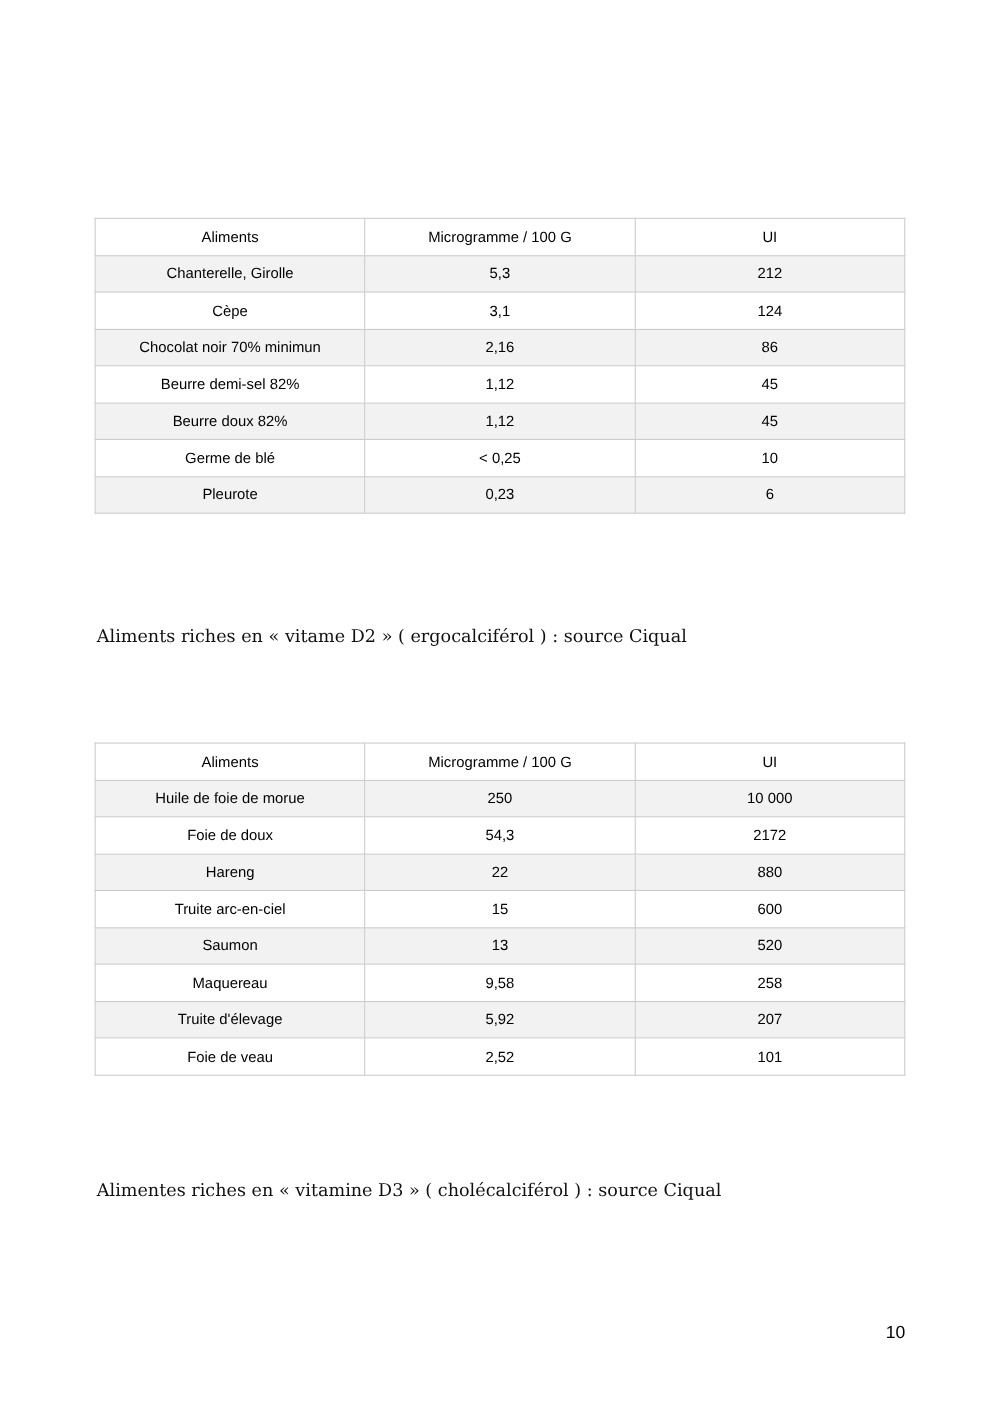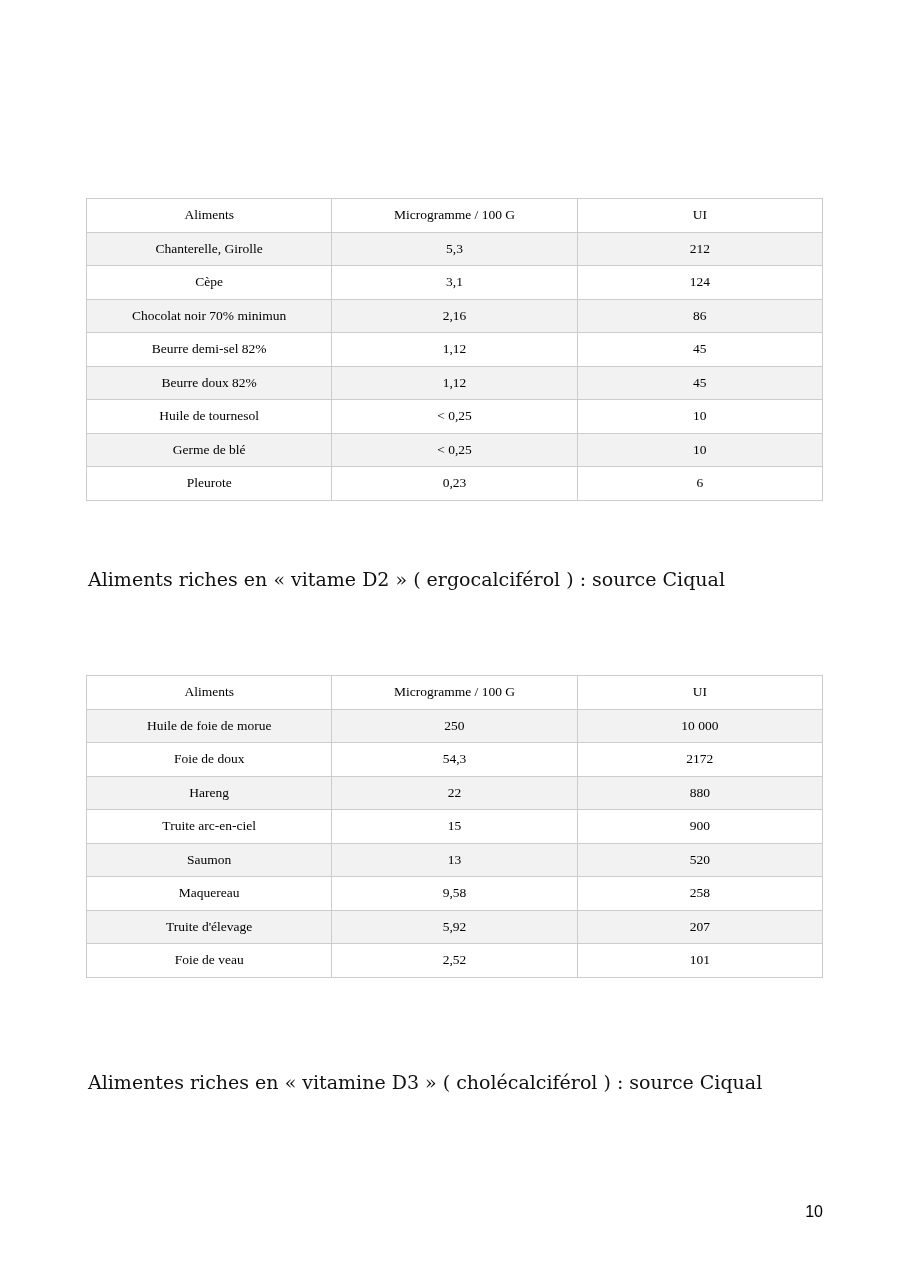--- a/index.html
+++ b/index.html
@@ -15,21 +15,21 @@
     font-family: "Liberation Sans", sans-serif;
     color: #000000;
     overflow: hidden;
   }
   table.food-table {
     position: absolute;
     left: 86px;
     width: 737px;
     border-collapse: collapse;
     table-layout: fixed;
-    font-family: Liberation Serif, serif;
+    font-family: Liberation Sans, sans-serif;
     font-size: 13.5px;
     color: #000000;
   }
   table.food-table th,
   table.food-table td {
     border: 1px solid #cccccc;
     text-align: center;
     vertical-align: middle;
     font-weight: normal;
     padding: 0 4px;
@@ -43,21 +43,21 @@
   table.food-table tbody tr:nth-child(even) td {
     background: #ffffff;
   }
   #table1 { top: 198px; }
   #table2 { top: 675px; }
   .caption {
     position: absolute;
     left: 88px;
     margin: 0;
     font-family: "DejaVu Serif", "Liberation Serif", serif;
-    font-size: 19px;
+    font-size: 16px;
     line-height: 24px;
     color: #111111;
     white-space: nowrap;
   }
   #caption1 { top: 567px; }
   #caption2 { top: 1070px; }
   .page-number {
     position: absolute;
     left: 86px;
     top: 1203px;
@@ -101,25 +101,20 @@
           <td>Beurre demi-sel 82%</td>
           <td>1,12</td>
           <td>45</td>
         </tr>
         <tr>
           <td>Beurre doux 82%</td>
           <td>1,12</td>
           <td>45</td>
         </tr>
         <tr>
-          <td>Huile de tournesol</td>
-          <td>&lt; 0,25</td>
-          <td>10</td>
-        </tr>
-        <tr>
           <td>Germe de blé</td>
           <td>&lt; 0,25</td>
           <td>10</td>
         </tr>
         <tr>
           <td>Pleurote</td>
           <td>0,23</td>
           <td>6</td>
         </tr>
       </tbody>
@@ -147,21 +142,21 @@
           <td>2172</td>
         </tr>
         <tr>
           <td>Hareng</td>
           <td>22</td>
           <td>880</td>
         </tr>
         <tr>
           <td>Truite arc-en-ciel</td>
           <td>15</td>
-          <td>900</td>
+          <td>600</td>
         </tr>
         <tr>
           <td>Saumon</td>
           <td>13</td>
           <td>520</td>
         </tr>
         <tr>
           <td>Maquereau</td>
           <td>9,58</td>
           <td>258</td>

